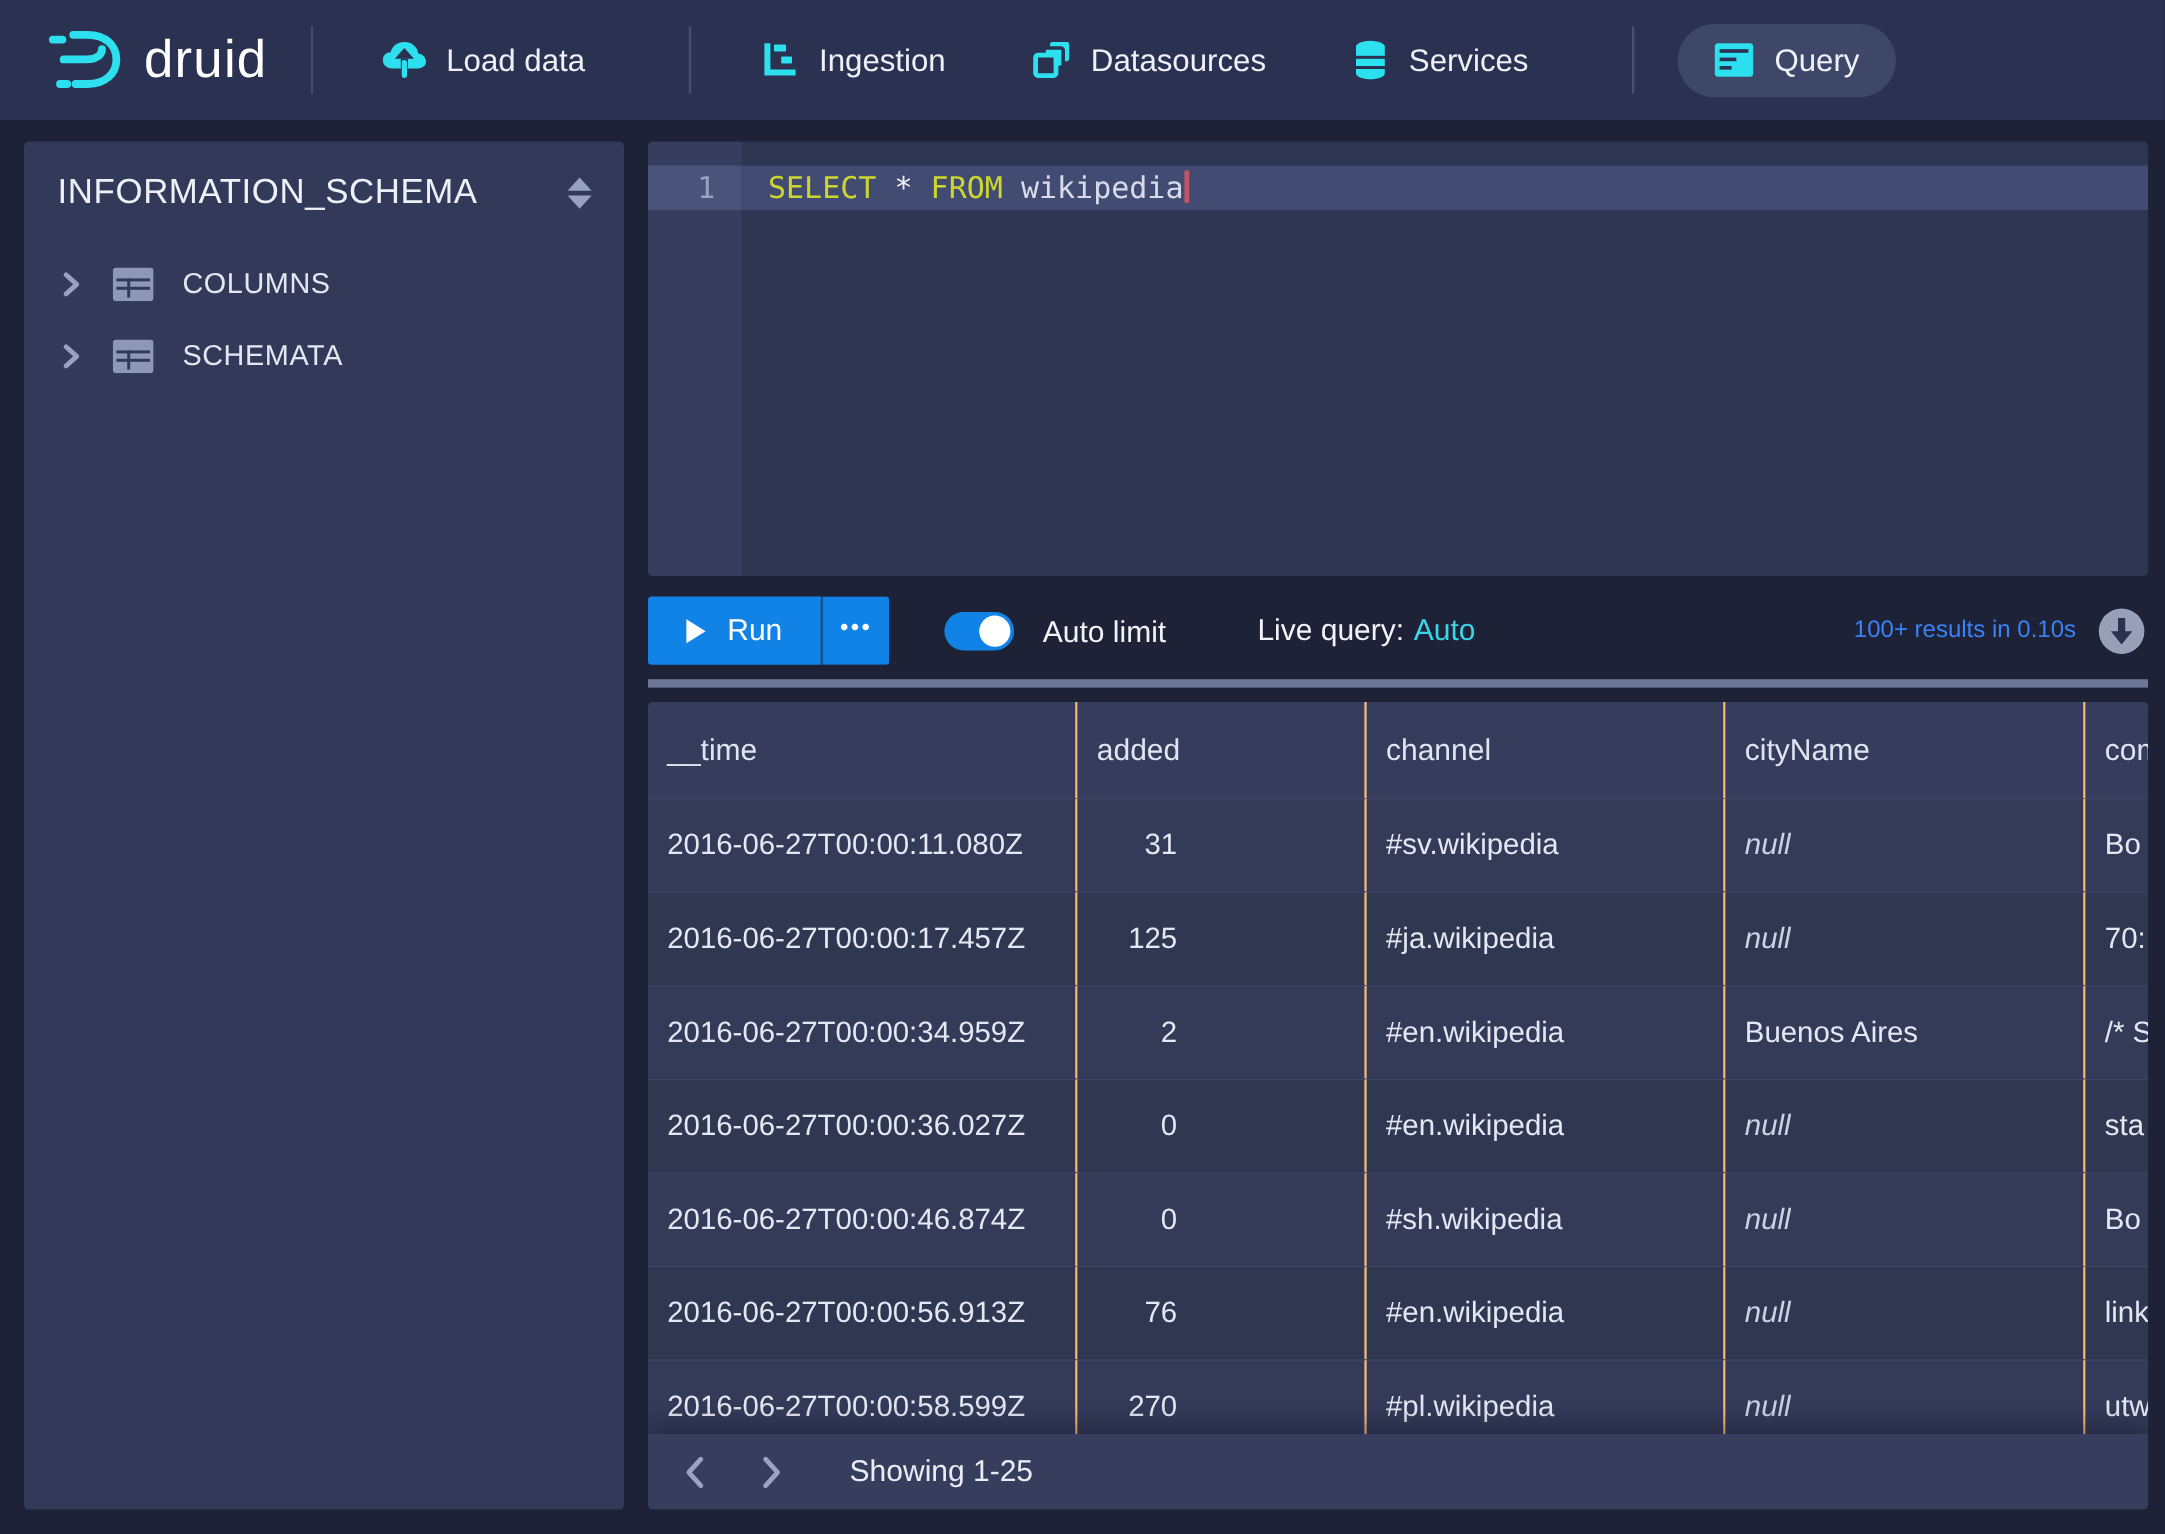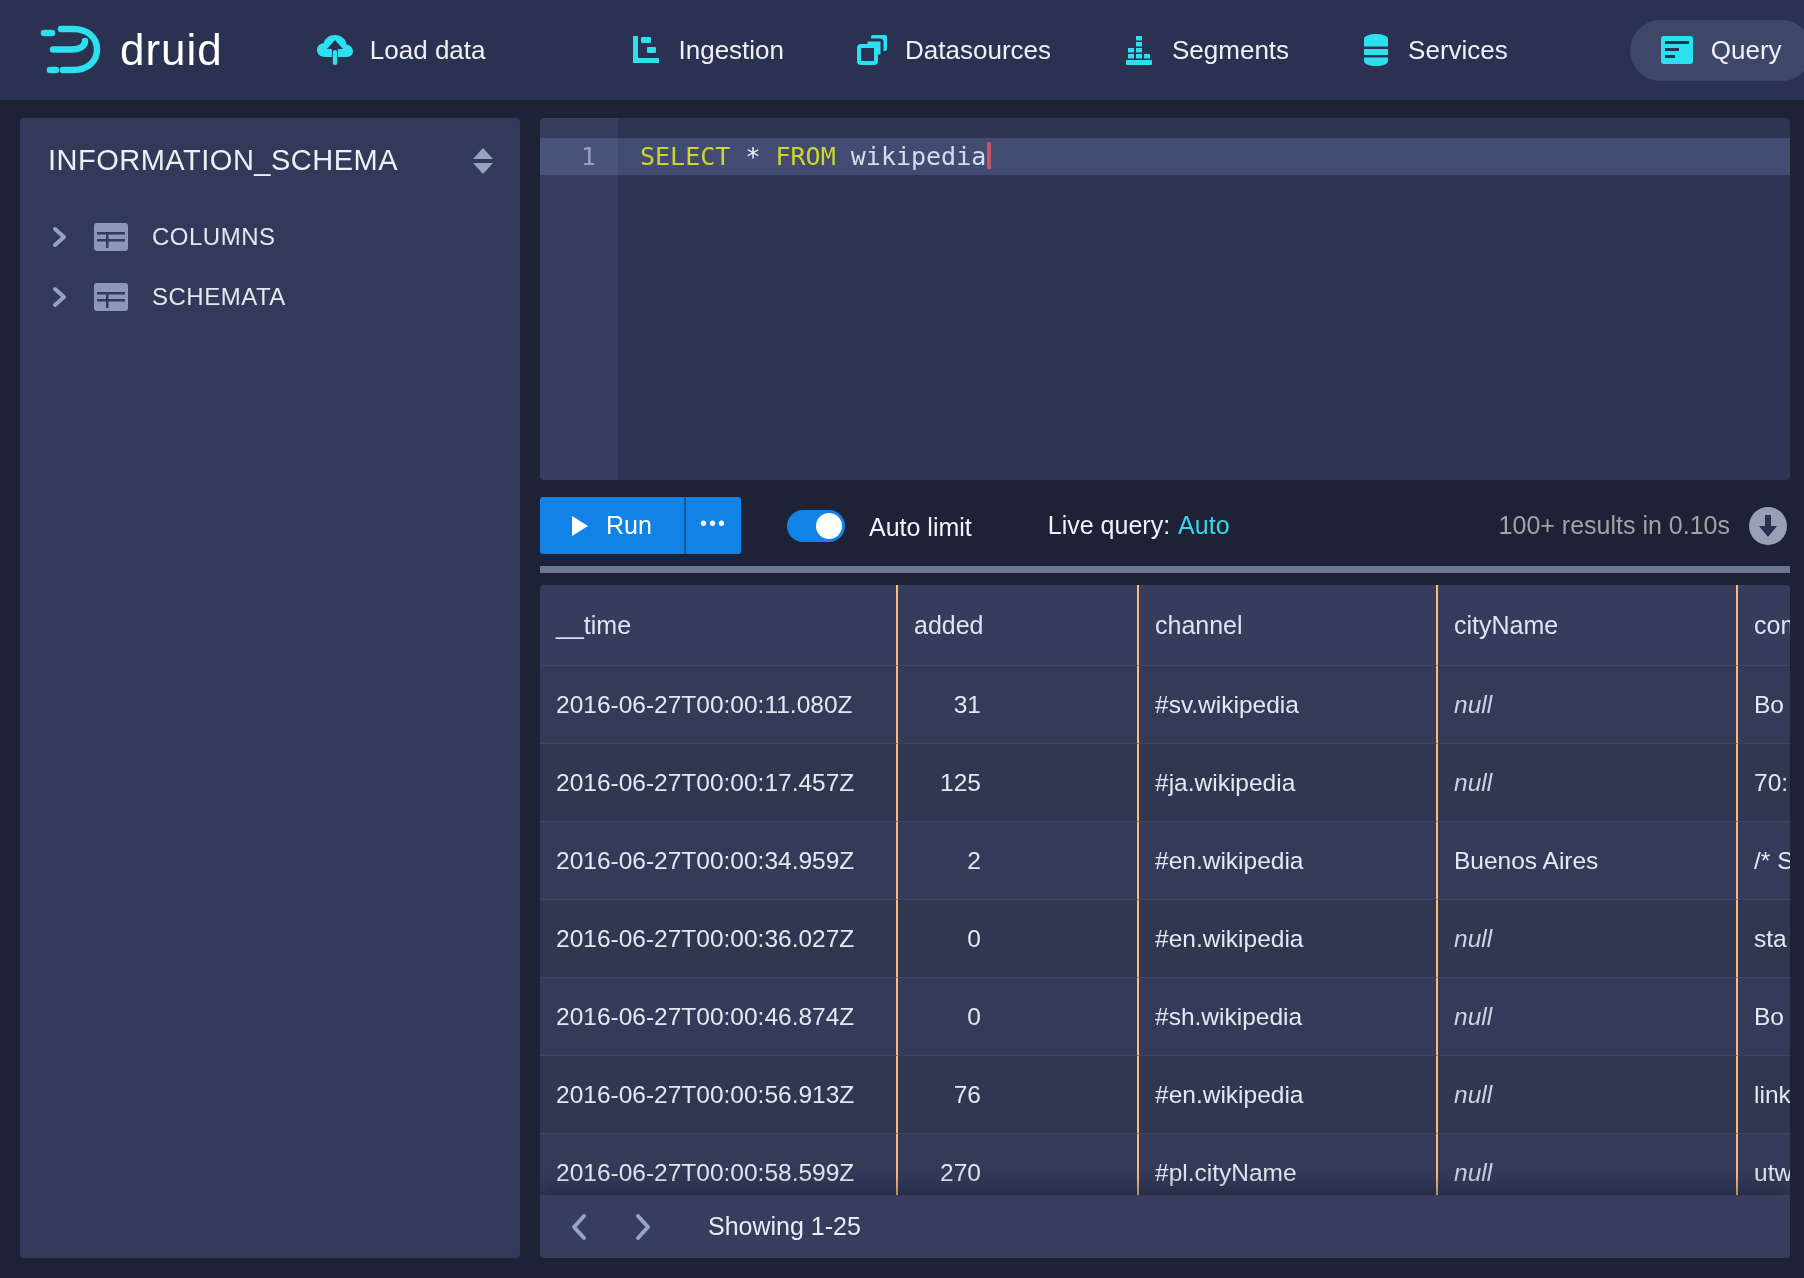--- a/index.html
+++ b/index.html
@@ -100,21 +100,21 @@
   }
   .toggle .knob{
     position:absolute; top:3px; right:3px; width:26px; height:26px;
     background:#ffffff; border-radius:50%;
   }
   .toggle-label{ margin-left:24px; font-size:25px; color:#f0f3f9; }
   .live-query{ margin-left:76px; font-size:25px; color:#f0f3f9; }
   .live-query .cyan{ color:#38d6e8; margin-left:8px; cursor:pointer; text-decoration:none; }
   .results-meta{
     margin-left:auto; display:flex; align-items:center; gap:18px;
-    font-size:25px; color:#a3a3a3; padding-right:2px;
+    font-size:20px; color:#3b82f6; padding-right:2px;
   }
   .dl-icon{ display:flex; cursor:pointer; }
 
   
   .splitter{ margin-top:12px; height:7px; background:#6d7594; cursor:row-resize; }
 
   
   .results{
     flex:1; margin-top:12px; position:relative;
     background:#313853; border-radius:4px; overflow:hidden;
@@ -196,35 +196,20 @@
       <span class="nav-icon">
         <svg width="32" height="32" viewBox="0 0 32 32">
           <rect x="15" y="1" width="16" height="16" rx="2" fill="#2ce0f0"></rect>
           <rect x="10" y="6" width="16" height="16" rx="2" fill="#2ce0f0" stroke="#2b3150" stroke-width="3"></rect>
           <rect x="3" y="12" width="17" height="17" rx="2" fill="#2b3150" stroke="#2ce0f0" stroke-width="4"></rect>
         </svg>
       </span>
       <span>Datasources</span>
     </a>
 
-    <a class="nav-item">
-      <span class="nav-icon">
-        <svg width="32" height="32" viewBox="0 0 32 32" fill="#2ce0f0">
-          <rect x="3" y="26" width="26" height="5" rx="1"></rect>
-          <rect x="5" y="14" width="6" height="4.5"></rect>
-          <rect x="5" y="20" width="6" height="4.5"></rect>
-          <rect x="13" y="2" width="6" height="4.5"></rect>
-          <rect x="13" y="8" width="6" height="4.5"></rect>
-          <rect x="13" y="14" width="6" height="4.5"></rect>
-          <rect x="13" y="20" width="6" height="4.5"></rect>
-          <rect x="21" y="20" width="6" height="4.5"></rect>
-        </svg>
-      </span>
-      <span>Segments</span>
-    </a>
 
     <a class="nav-item">
       <span class="nav-icon">
         <svg width="30" height="34" viewBox="0 0 30 34" fill="#2ce0f0">
           <ellipse cx="15" cy="6" rx="12" ry="5"></ellipse>
           <path d="M3 6 h24 v22 c0 3 -5.5 5 -12 5 s-12 -2 -12 -5 Z"></path>
           <rect x="2" y="13.5" width="26" height="2.5" fill="#2b3150"></rect>
           <rect x="2" y="22" width="26" height="2.5" fill="#2b3150"></rect>
         </svg>
       </span>
@@ -387,21 +372,21 @@
           <div class="trow r-even">
             <div class="cell">2016-06-27T00:00:56.913Z</div>
             <div class="cell num">76</div>
             <div class="cell">#en.wikipedia</div>
             <div class="cell null-val">null</div>
             <div class="cell">link</div>
           </div>
           <div class="trow r-odd">
             <div class="cell">2016-06-27T00:00:58.599Z</div>
             <div class="cell num">270</div>
-            <div class="cell">#pl.cityName</div>
+            <div class="cell">#pl.wikipedia</div>
             <div class="cell null-val">null</div>
             <div class="cell">utw</div>
           </div>
         </div>
 
         <div class="tfoot">
           <button class="page-btn">
             <svg width="18" height="28" viewBox="0 0 18 28" fill="none" stroke="#9aa3bf" stroke-width="4" stroke-linecap="round" stroke-linejoin="round">
                 <polyline points="14,3 4,14 14,25"></polyline>
               </svg>

